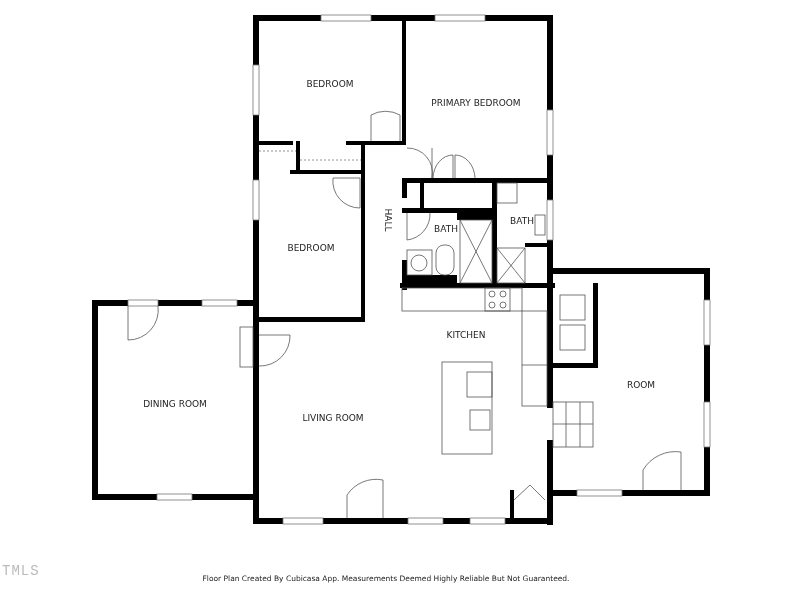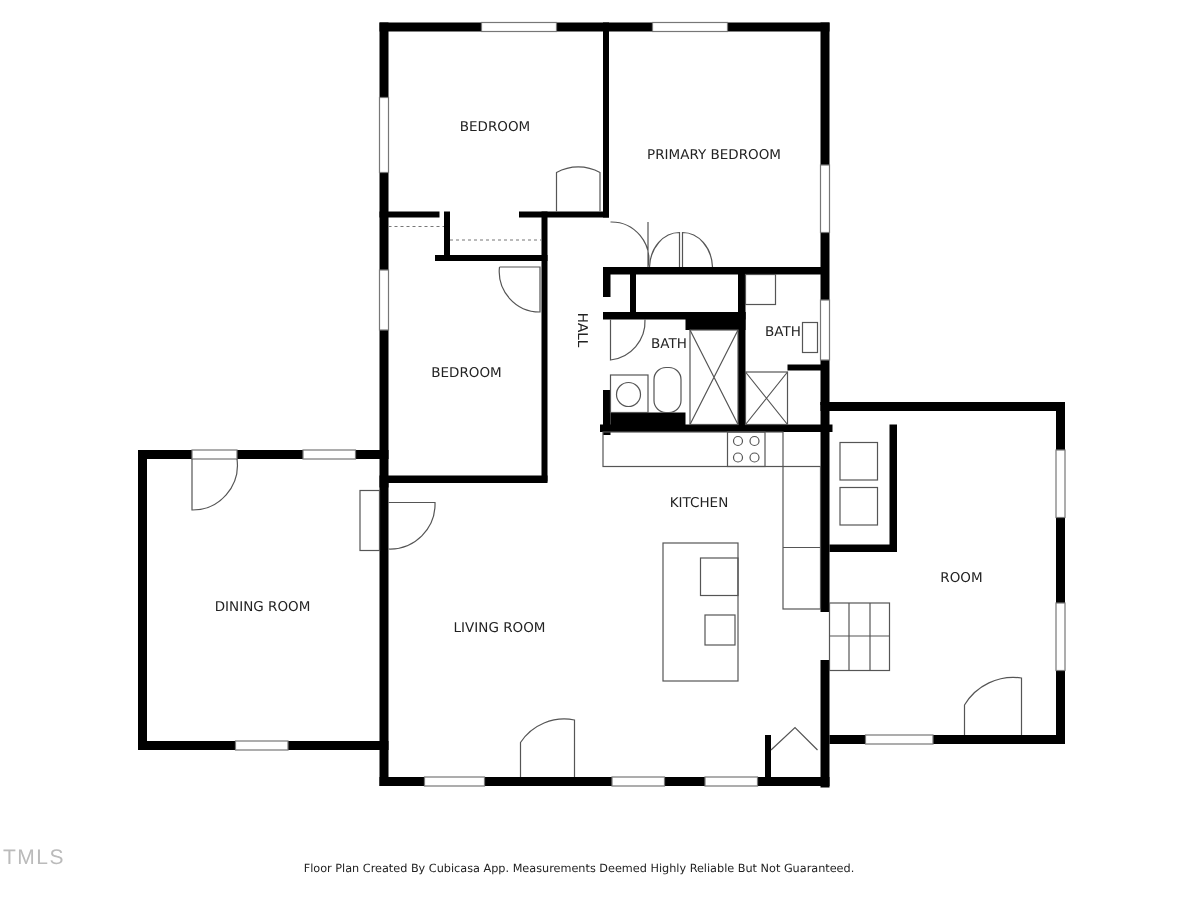--- a/index.html
+++ b/index.html
@@ -3,21 +3,21 @@
 <meta charset="utf-8">
 <style>
   html, body { margin: 0; padding: 0; background: #ffffff; }
   body { width: 800px; height: 600px; position: relative; overflow: hidden; font-family: "DejaVu Sans", sans-serif; }
   #plan { position: absolute; left: 0; top: 0; width: 800px; height: 600px; }
   .wall { fill: #000; }
   .win { fill: #fff; stroke: #777; stroke-width: 0.8; }
   .thin { fill: none; stroke: #555; stroke-width: 0.8; }
   .dash { fill: none; stroke: #777; stroke-width: 0.8; stroke-dasharray: 2 2; }
   .lbl { font-family: "DejaVu Sans", sans-serif; font-size: 9px; fill: #222; text-anchor: middle; }
-  .watermark { position: absolute; left: 2px; top: 563px; font-family: Liberation Sans, sans-serif; font-size: 14px; color: #bbb; letter-spacing: 1px; font-weight: 200; }
+  .watermark { position: absolute; left: 2px; top: 563px; font-family: Liberation Mono, monospace; font-size: 14px; color: #bbb; letter-spacing: 1px; font-weight: 200; }
   .footer { position: absolute; left: 0; width: 772px; top: 574px; text-align: center; font-family: "DejaVu Sans", sans-serif; font-size: 7.5px; color: #222; }
 </style>
 </head>
 <body>
 
 <svg id="plan" viewBox="0 0 800 600" xmlns="http://www.w3.org/2000/svg">
   <g>
 
     <rect class="wall" x="253" y="15" width="300" height="6"></rect>
 

